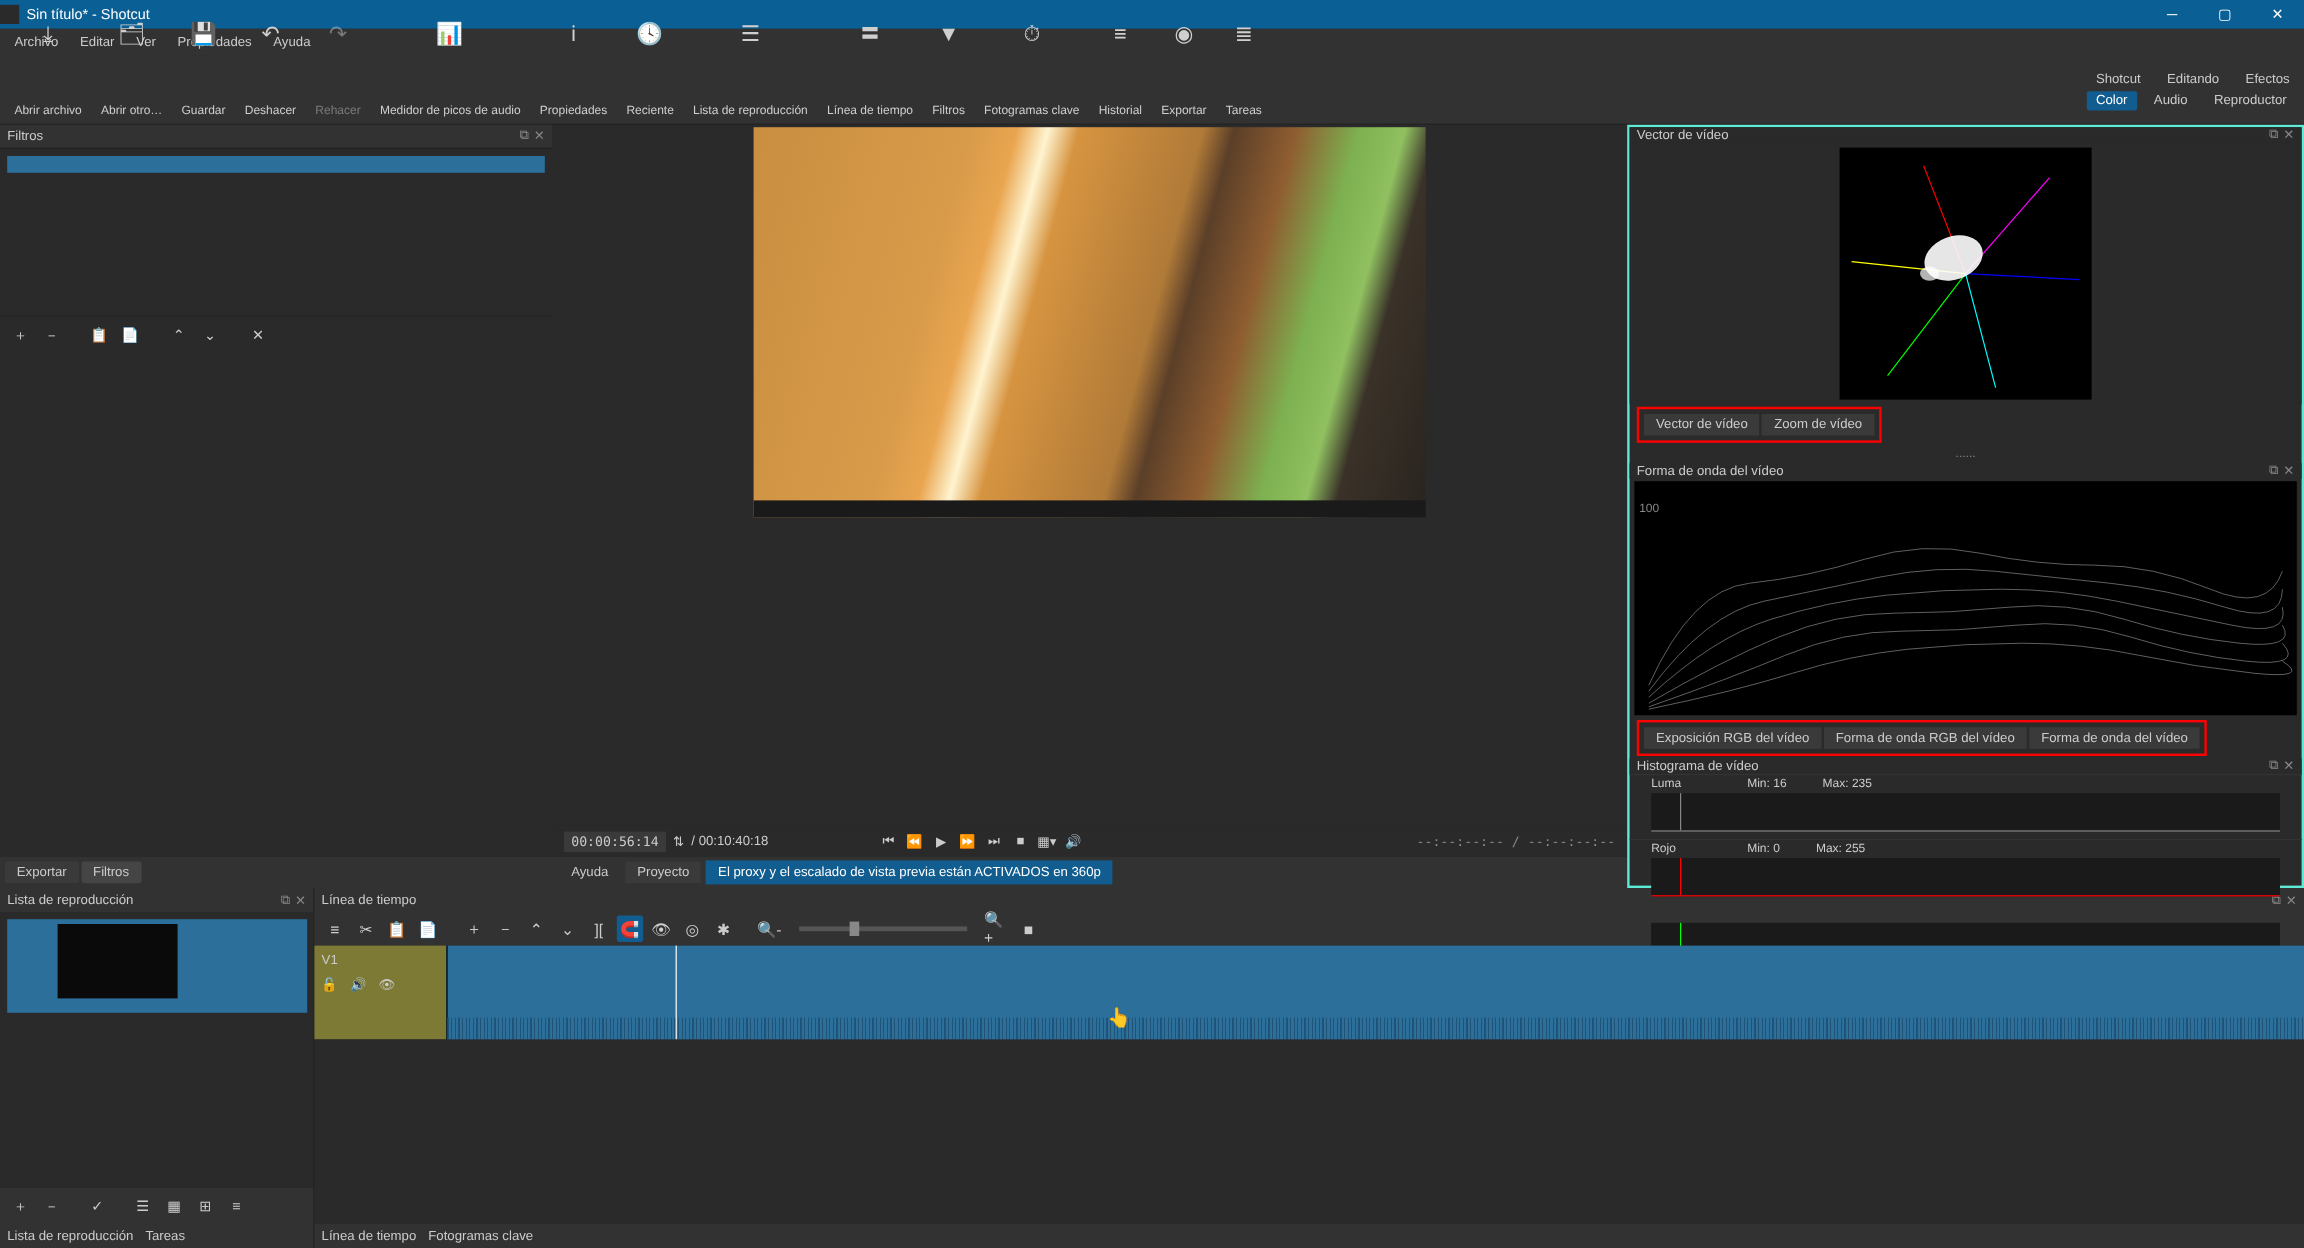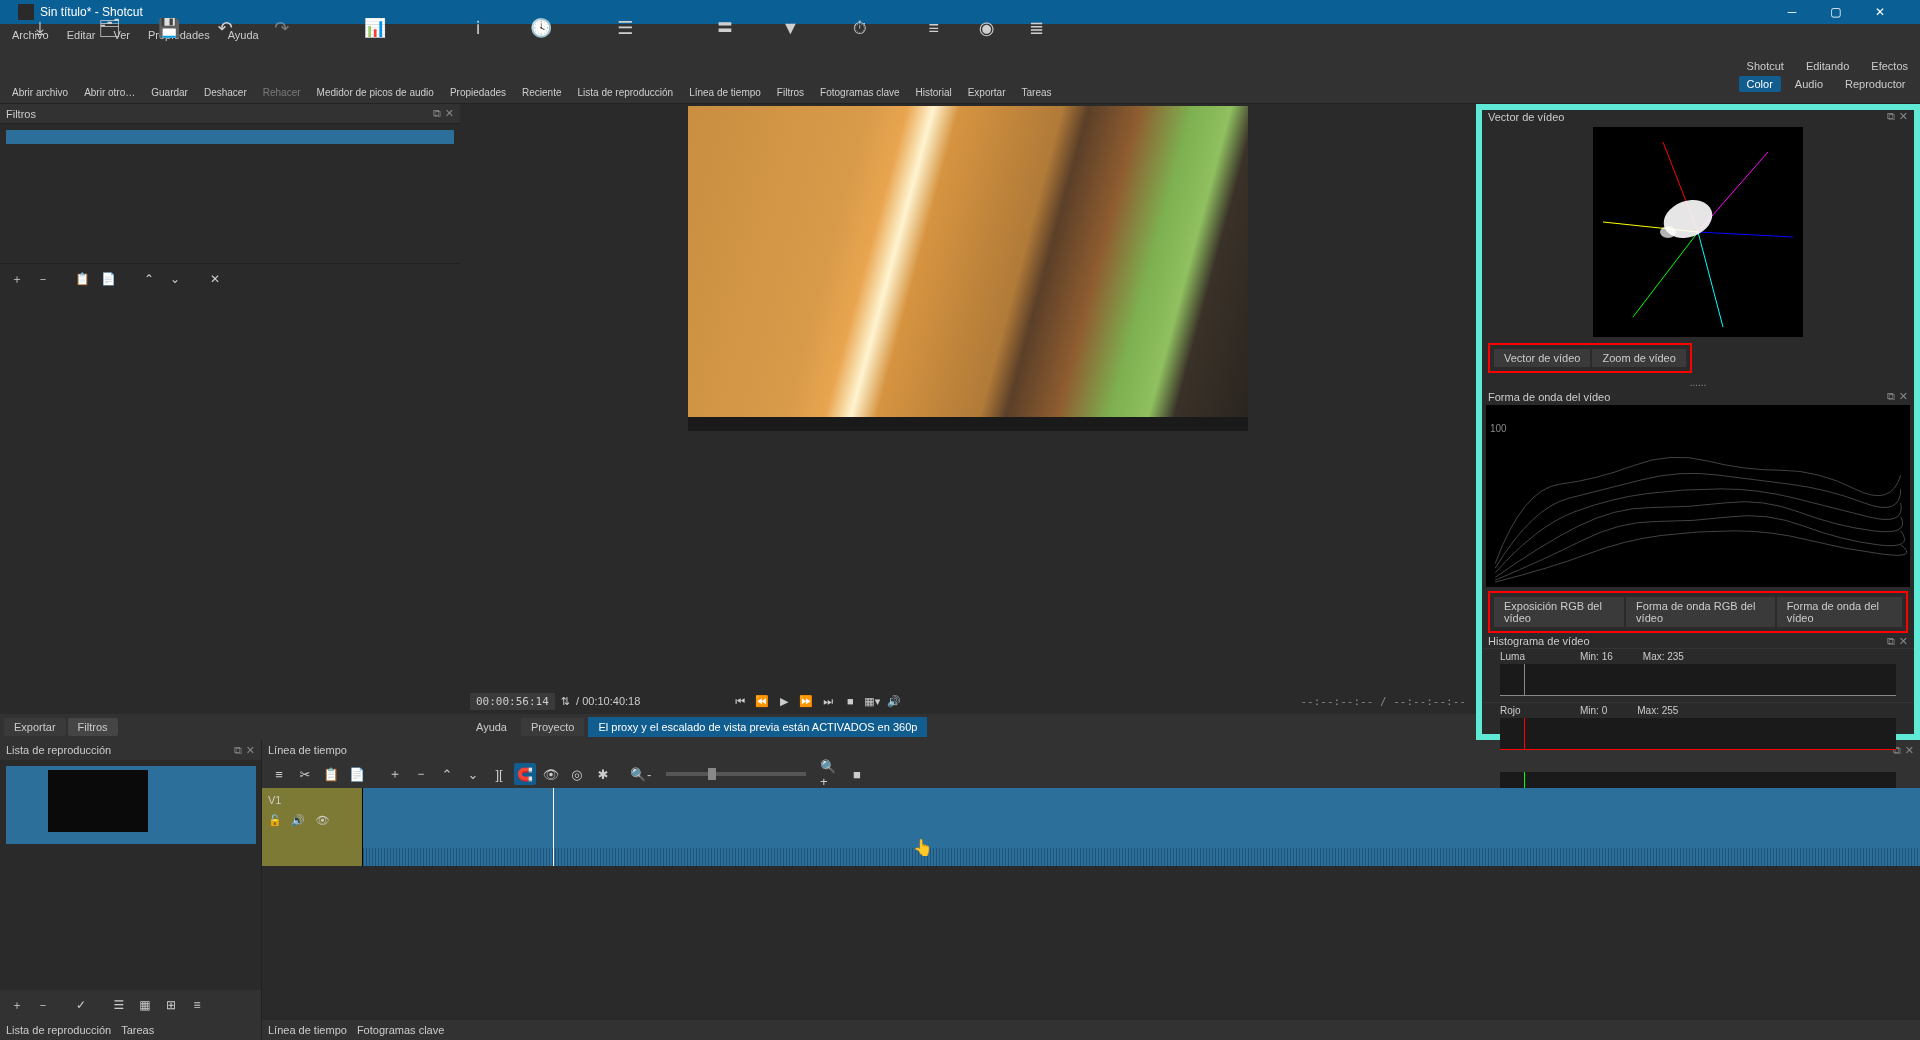--- a/index.html
+++ b/index.html
@@ -1,35 +1,35 @@
 <!DOCTYPE html>
 <html><head>
 <meta charset="utf-8">
 <style>
 * { margin: 0; padding: 0; box-sizing: border-box; font-family: "Segoe UI", Arial, sans-serif; }
 body { background: #2a2a2a; color: #ccc; font-size: 11px; width: 1920px; height: 1040px; overflow: hidden; display: flex; flex-direction: column; }
-.titlebar { background: #0a5f95; height: 24px; display: flex; align-items: center; padding: 0 18px; color: #fff; font-size: 12px; }
+.titlebar { background: #0a5f95; height: 24px; display: flex; align-items: center; padding: 0 0; color: #fff; font-size: 12px; }
 .titlebar-icon { width: 16px; height: 16px; background: #2a2a2a; margin-right: 6px; }
 .titlebar-spacer { flex: 1; }
 .win-btn { width: 44px; height: 24px; display: flex; align-items: center; justify-content: center; color: #fff; cursor: pointer; }
 .menubar { background: #323232; height: 22px; display: flex; align-items: center; padding: 0 4px; gap: 2px; }
 .menubar-item { padding: 2px 8px; cursor: pointer; }
 .toolbar { background: #323232; height: 58px; display: flex; align-items: center; padding: 0 4px; border-bottom: 1px solid #222; }
 .tool-btn { display: flex; flex-direction: column; align-items: center; justify-content: flex-end; padding: 4px 8px; height: 54px; cursor: pointer; gap: 4px; }
 .tool-icon { font-size: 18px; color: #cfcfcf; }
 .tool-label { font-size: 10px; color: #cfcfcf; margin-top: 44px; }
 .tool-btn.disabled { opacity: 0.45; }
 .tool-right { margin-left: auto; display: flex; flex-direction: column; gap: 2px; }
 .tr-row { display: flex; gap: 6px; font-size: 11px; }
 .tr-cell { padding: 2px 8px; cursor: pointer; }
 .tr-cell.active { background: #115d8f; color: #fff; border-radius: 2px; }
 .main-area { flex: 1; display: flex; min-height: 0; }
 .left-col { width: 460px; display: flex; flex-direction: column; }
 .center-col { flex: 1; display: flex; flex-direction: column; min-width: 0; }
-.right-col { width: 444px; display: flex; flex-direction: column; border: 6px solid #5eead4; }
+.right-col { width: 564px; display: flex; flex-direction: column; border: 2px solid #5eead4; }
 .panel-header { background: #323232; height: 20px; display: flex; align-items: center; padding: 0 6px; font-size: 11px; border-bottom: 1px solid #222; }
 .panel-header-icons { margin-left: auto; display: flex; gap: 4px; color: #888; }
 .filters-body { background: #2a2a2a; height: 140px; border-bottom: 1px solid #222; }
 .filters-clip { background: #2c6f9b; height: 14px; margin: 6px; position: relative; }
 .filters-btn-row { display: flex; gap: 4px; padding: 4px 6px; align-items: center; }
 .icon-btn { width: 22px; height: 22px; display: flex; align-items: center; justify-content: center; cursor: pointer; color: #ccc; font-size: 12px; }
 .filler { flex: 1; background: #2a2a2a; }
 .tab-row { display: flex; gap: 2px; padding: 4px; background: #323232; }
 .tab { padding: 3px 10px; background: #3a3a3a; cursor: pointer; border-radius: 2px; font-size: 11px; }
 .tab.active { background: #454545; }
@@ -73,21 +73,21 @@
 .tl-hdr { background: #323232; height: 20px; display: flex; align-items: center; padding: 0 6px; }
 .tl-toolbar { background: #323232; height: 28px; display: flex; align-items: center; gap: 4px; padding: 0 6px; }
 .tl-icon { width: 22px; height: 22px; display: flex; align-items: center; justify-content: center; cursor: pointer; color: #ccc; font-size: 13px; }
 .tl-icon.active { background: #115d8f; border-radius:2px; }
 .tl-slider { width: 140px; height: 4px; background: #555; position: relative; margin: 0 10px; }
 .tl-slider-thumb { position: absolute; left: 30%; top: -4px; width: 8px; height: 12px; background: #888; }
 .tl-ruler { height: 20px; background: #2a2a2a; position: relative; border-bottom: 1px solid #444; }
 .tl-ruler-label { position:absolute; top:4px; font-size:10px; color:#aaa; }
 .tl-salida { position:absolute; left:6px; top:4px; width:100px; color:#ccc; }
 .tl-track-row { display: flex; height: 78px; }
-.tl-track-head { width: 100px; background: #7d7a35; padding: 6px; position: relative; }
+.tl-track-head { width: 110px; background: #7d7a35; padding: 6px; position: relative; }
 .tl-track-icons { display:flex; gap:10px; margin-top:8px; color:#ccc; }
 .tl-track-body { flex: 1; background: #2c6f9b; position: relative; border-left:1px solid #000; }
 .tl-wave { position:absolute; bottom:0; left:0; right:0; height:18px; background: repeating-linear-gradient(90deg, #1f5478 0, #1f5478 1px, #2c6f9b 1px, #2c6f9b 3px); }
 .tl-playhead { position:absolute; left:300px; top:0; bottom:0; border-left:1px solid #fff; }
 .tl-bottom-tabs { display:flex; background:#323232; padding:4px 6px; gap:10px; margin-top:auto; }
 .hand-icon { font-size:16px; }
 .vscope-svg { width:100%; height:100%; }
 .dots { text-align:center; color:#888; font-size:10px; padding:2px; }
 </style>
 </head>

